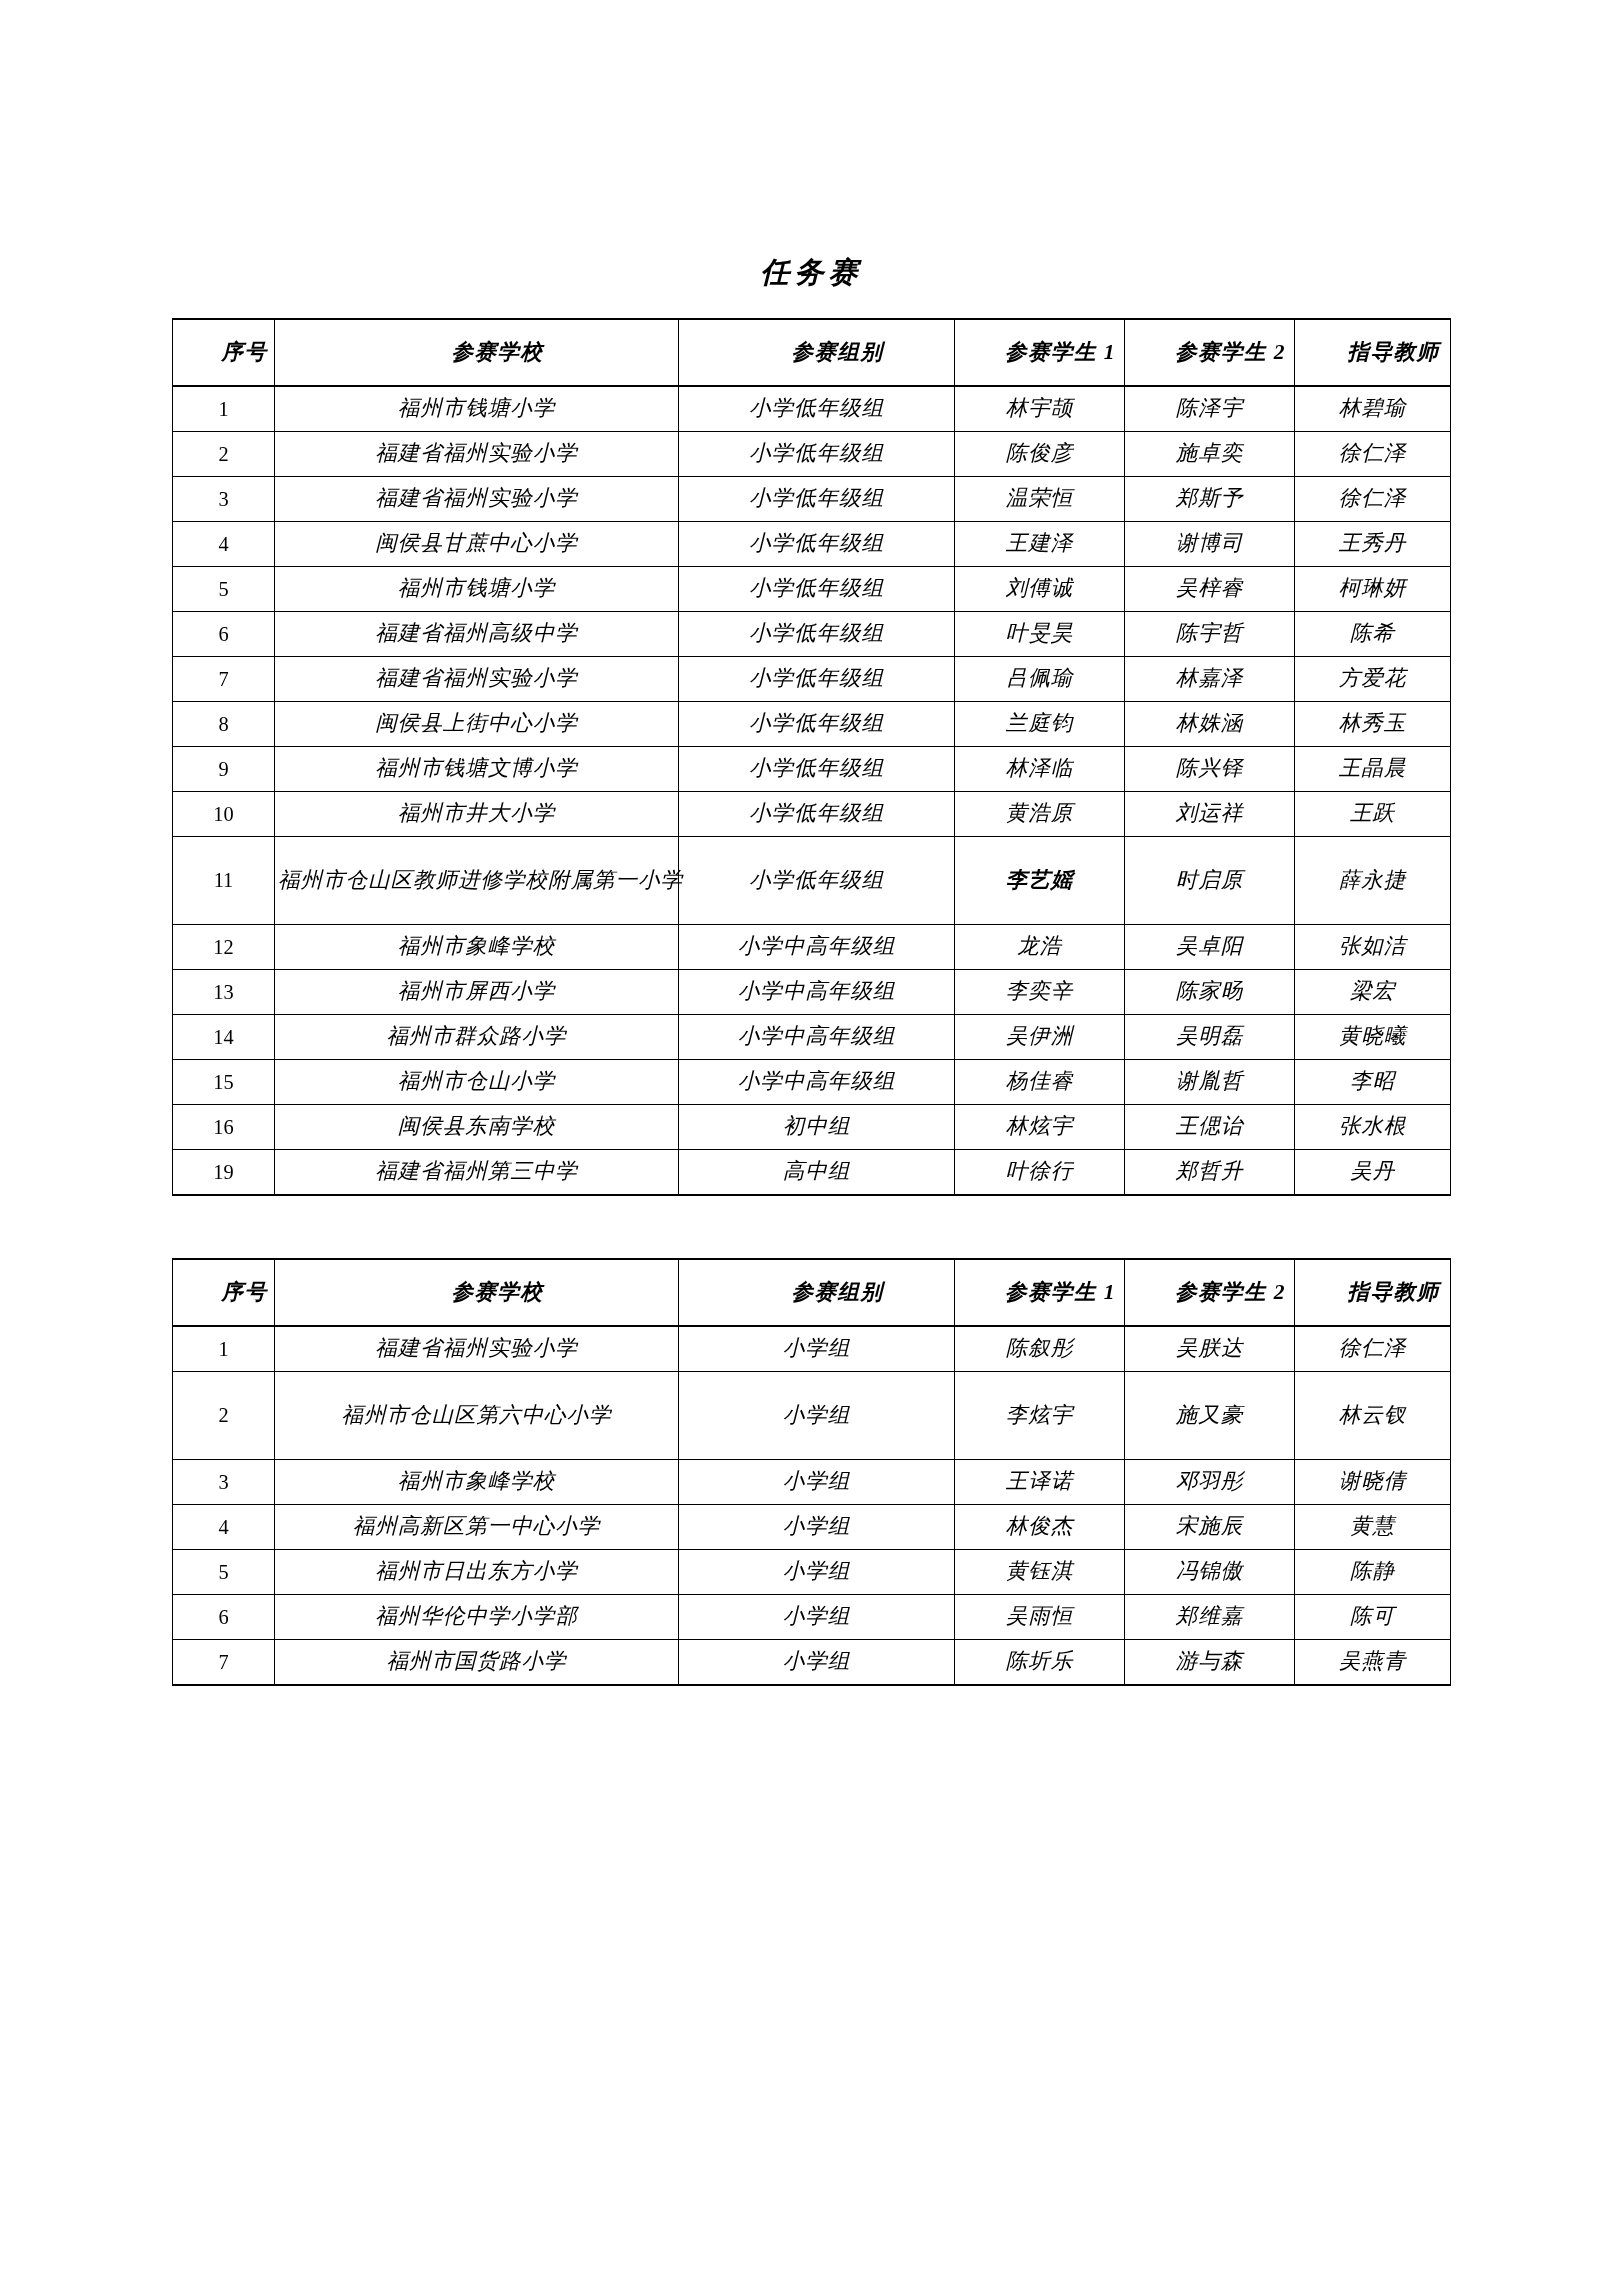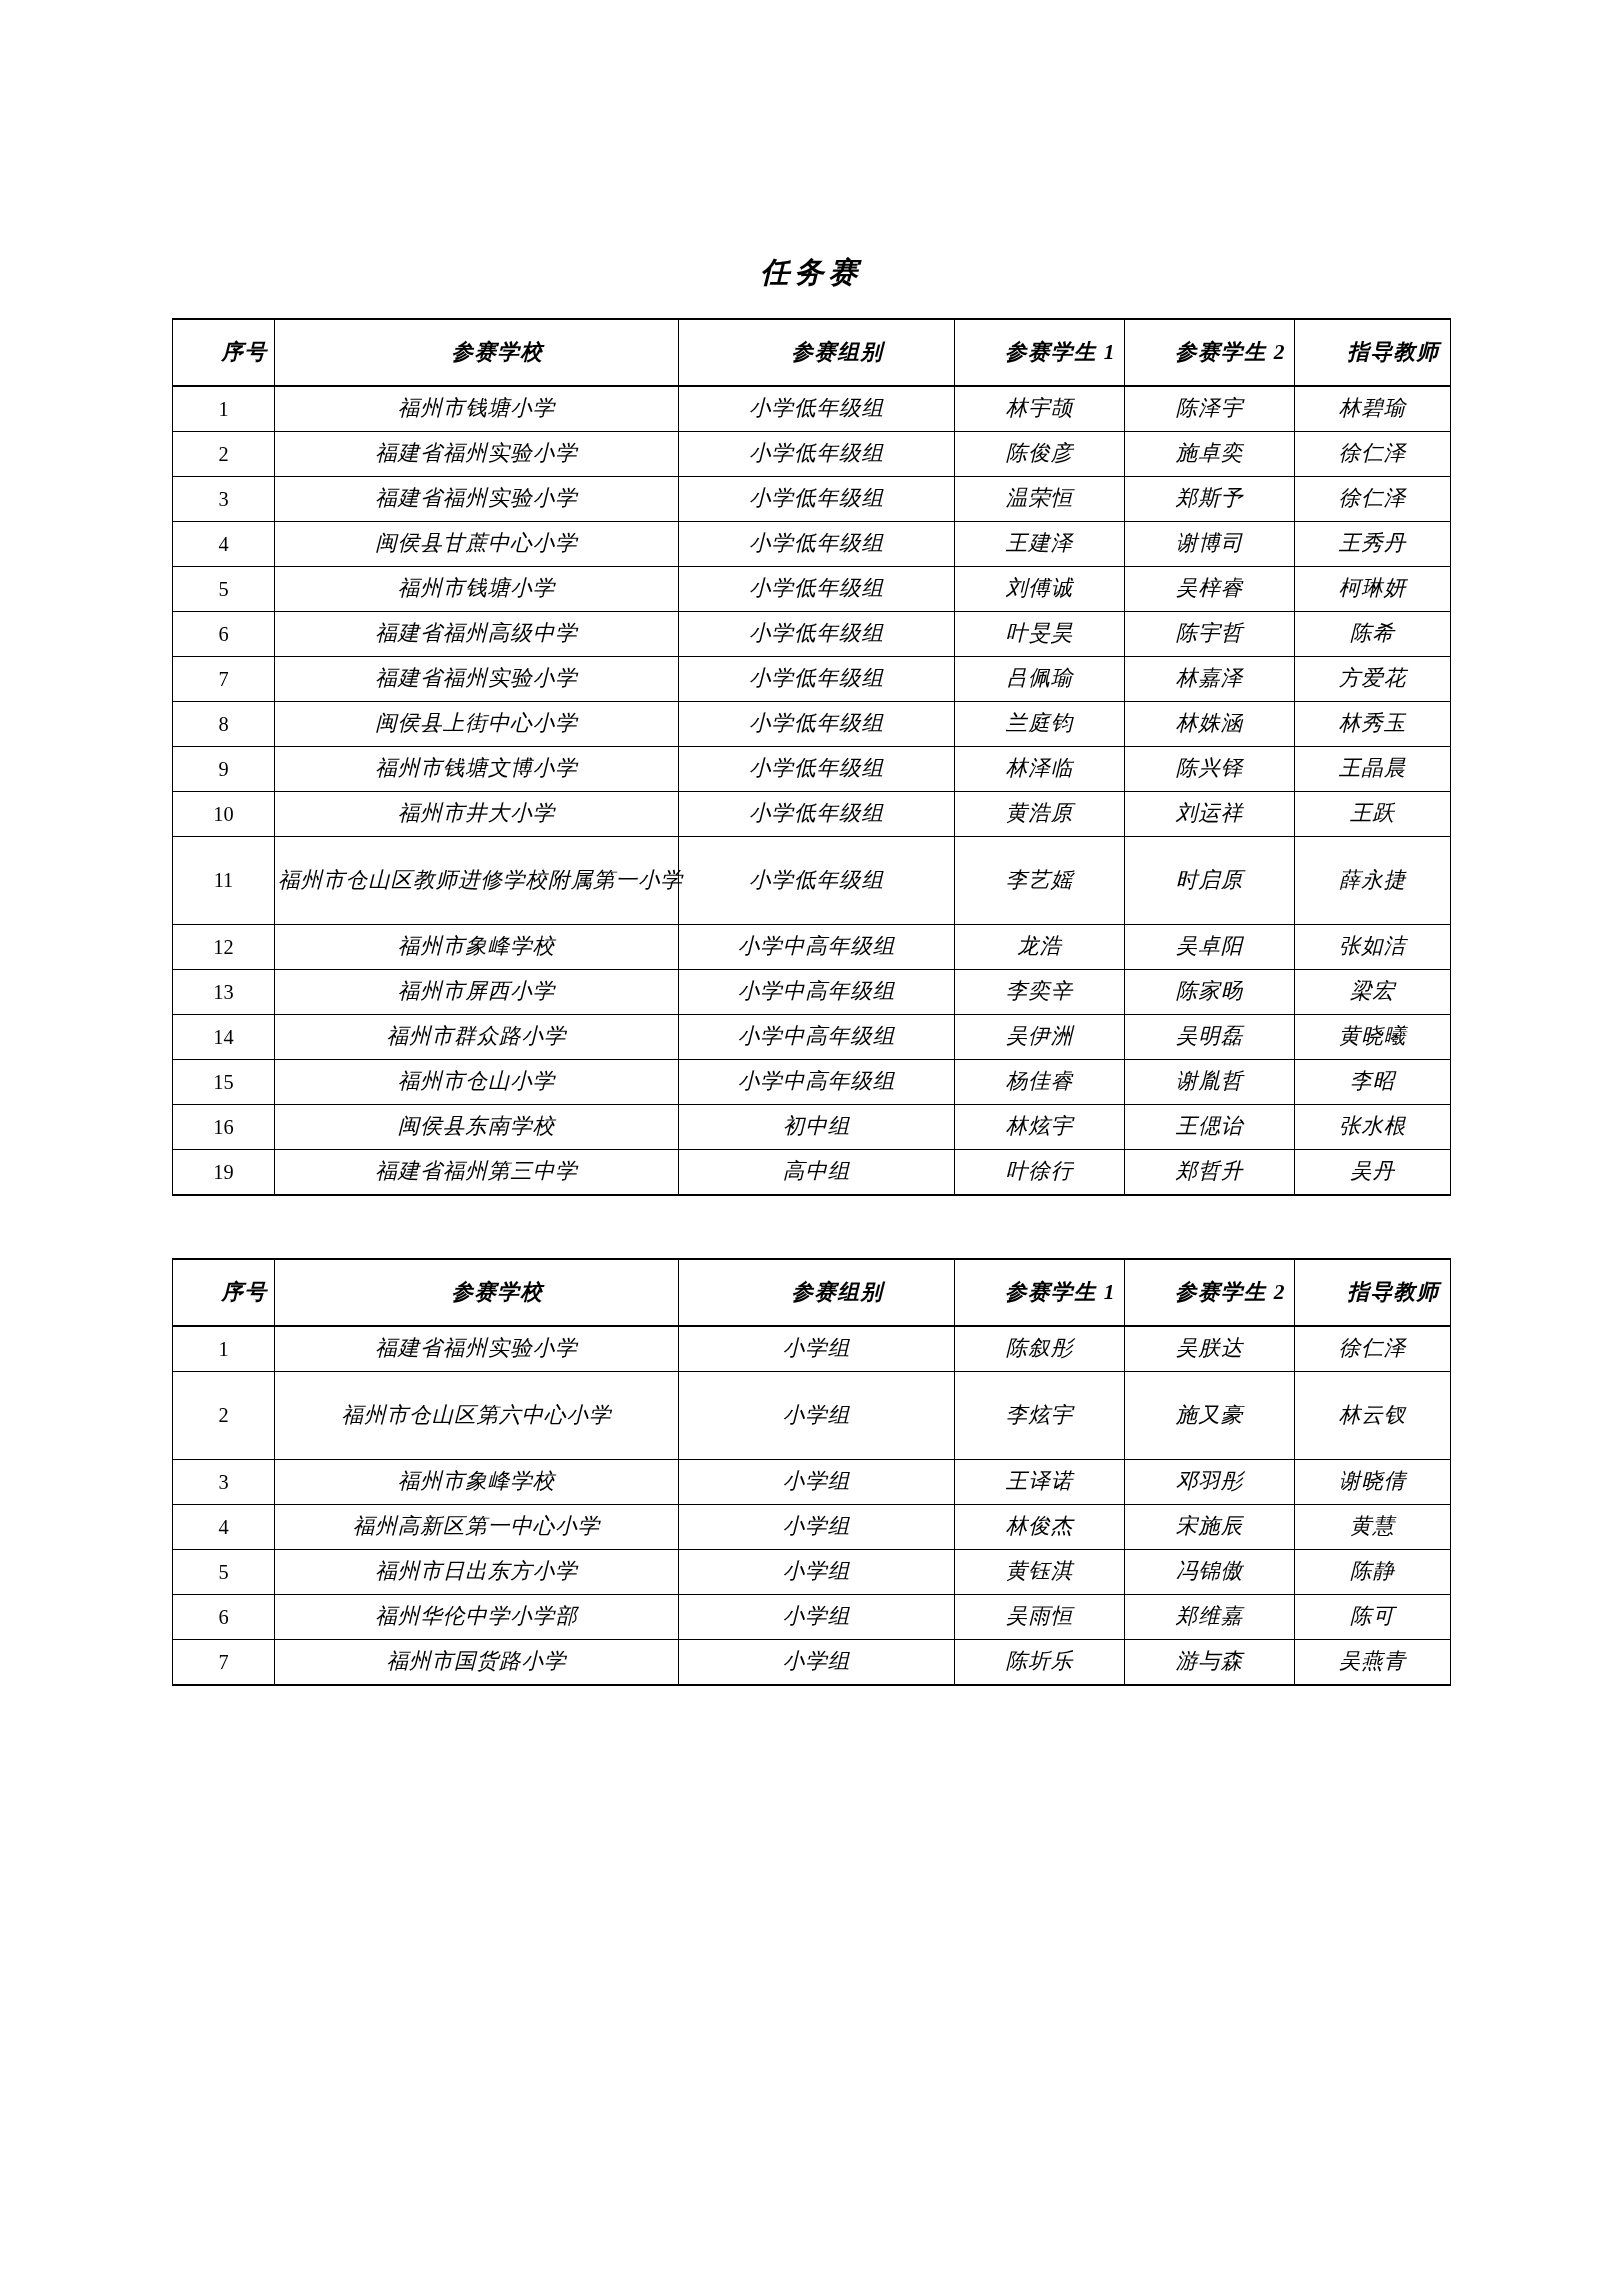--- a/index.html
+++ b/index.html
@@ -210,21 +210,21 @@
             <td class="school">福州市井大小学</td>
             <td class="group">小学低年级组</td>
             <td class="stu">黄浩原</td>
             <td class="stu">刘运祥</td>
             <td class="teacher">王跃</td>
           </tr>
           <tr>
             <td class="idx" style="height: 87px;">11</td>
             <td class="school wrap2" style="height: 87px;">福州市仓山区教师进修学校附属第一小学</td>
             <td class="group" style="height: 87px;">小学低年级组</td>
-            <td class="stu" style="height: 87px;">李艺媱</td>
+            <td class="stu" style="height: 87px; font-weight: bold;">李艺媱</td>
             <td class="stu" style="height: 87px;">时启原</td>
             <td class="teacher" style="height: 87px;">薛永捷</td>
           </tr>
           <tr>
             <td class="idx">12</td>
             <td class="school">福州市象峰学校</td>
             <td class="group">小学中高年级组</td>
             <td class="stu">龙浩</td>
             <td class="stu">吴卓阳</td>
             <td class="teacher">张如洁</td>

